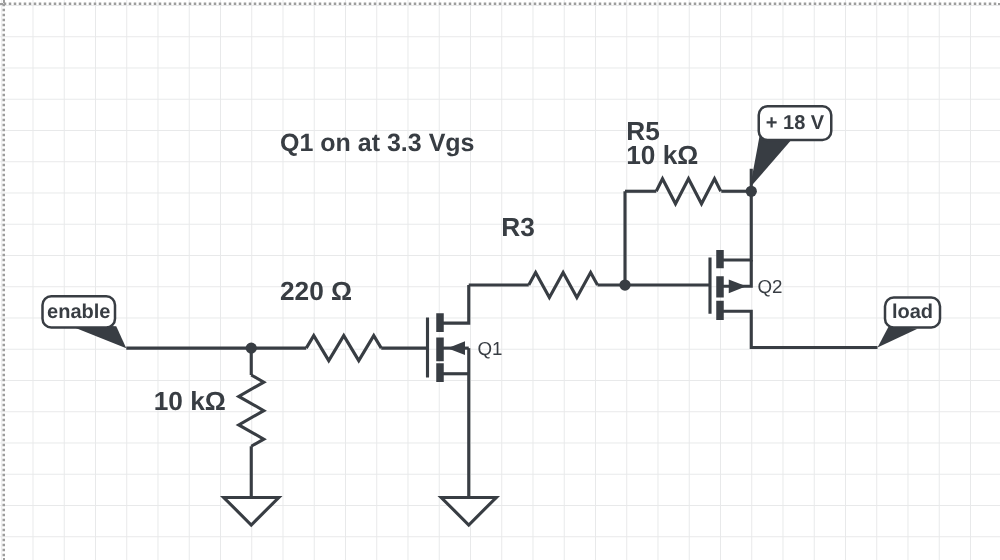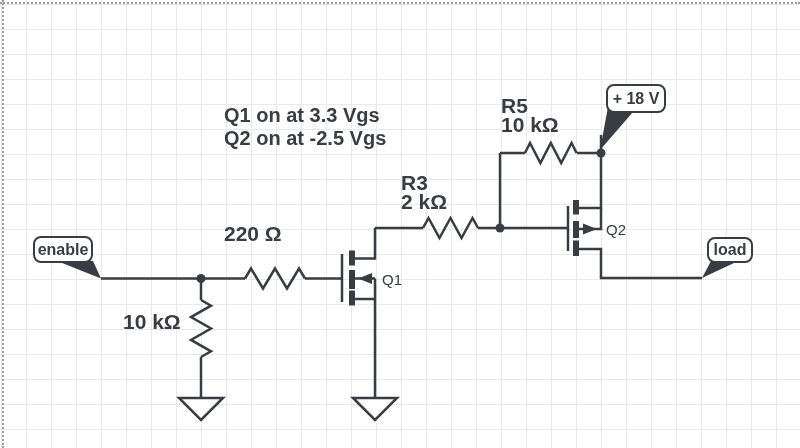--- a/index.html
+++ b/index.html
@@ -106,42 +106,40 @@
       <polygon points="353,398 397,398 375,420" fill="#ffffff"></polygon>
     </g>
 
     <circle cx="201" cy="278.5" r="4.5" fill="#383d43" stroke="none"></circle>
     <circle cx="500" cy="228" r="4.5" fill="#383d43" stroke="none"></circle>
     <circle cx="601" cy="153" r="4.5" fill="#383d43" stroke="none"></circle>
   </svg>
 
   <div class="annotation">
     <div>Q1 on at 3.3 Vgs</div>
-    <div>Q2 on at -2.5 Vgs</div>
   </div>
 
   <div class="flag" style="left:33px;top:236px;width:60px;height:27px">
     <span>enable</span>
   </div>
   <div class="flag" style="left:606px;top:84px;width:60px;height:29px">
     <span>+ 18 V</span>
   </div>
   <div class="flag" style="left:707px;top:237px;width:46px;height:26px">
     <span>load</span>
   </div>
 
   <div class="comp-label" style="left:224px;top:224px;width:100px">
     <div>220 Ω</div>
   </div>
   <div class="comp-label" style="left:123px;top:312px;width:100px">
     <div>10 kΩ</div>
   </div>
   <div class="comp-label" style="left:401px;top:173px;width:100px">
     <div>R3</div>
-    <div>2 kΩ</div>
   </div>
   <div class="comp-label" style="left:501px;top:96px;width:100px">
     <div>R5</div>
     <div>10 kΩ</div>
   </div>
   <div class="q-label" style="left:382px;top:271px">
     <span>Q1</span>
   </div>
   <div class="q-label" style="left:606px;top:221px">
     <span>Q2</span>

